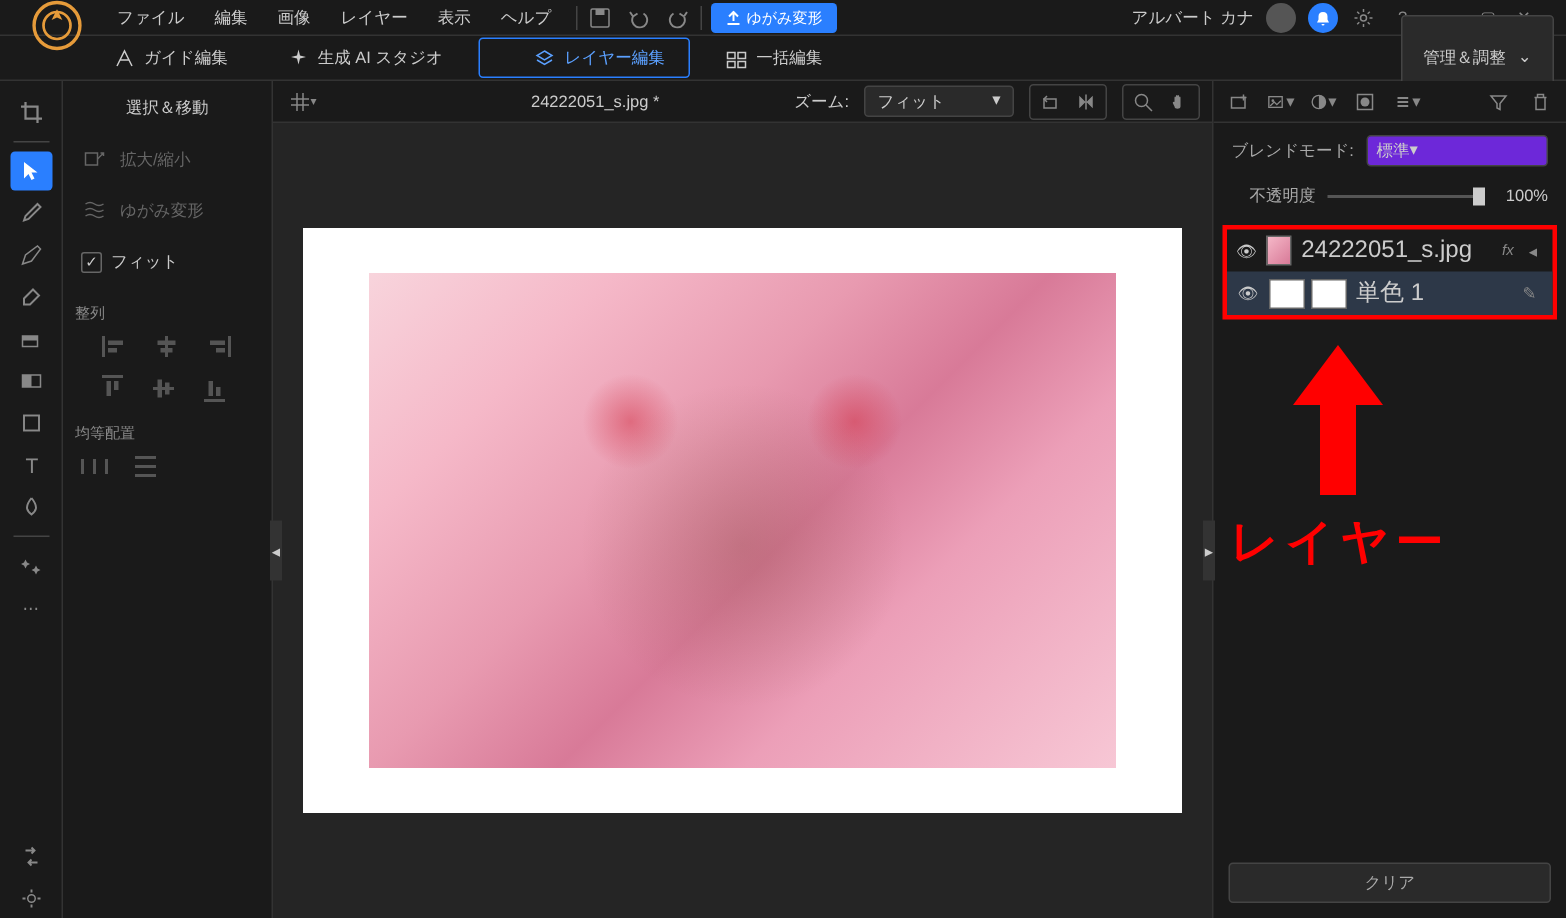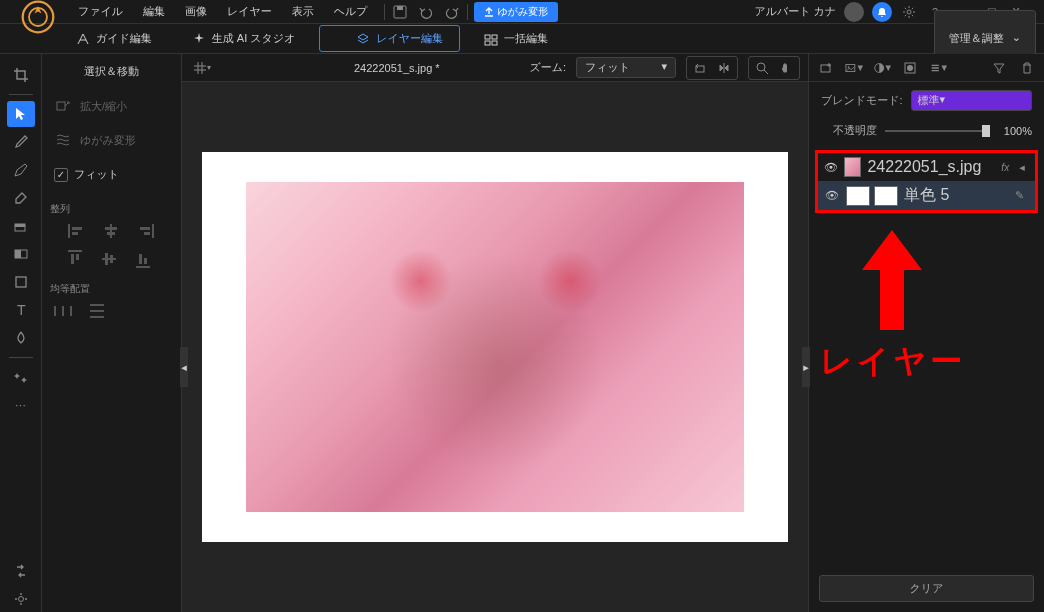--- a/index.html
+++ b/index.html
@@ -476,21 +476,21 @@
         <div class="eye">👁</div>
         <div class="thumb img"></div>
         <span class="layer-name">24222051_s.jpg</span>
         <span class="fx-label">fx</span>
         <span class="layer-icon">◂</span>
       </div>
       <div class="layer-row sel">
         <div class="eye">👁</div>
         <div class="thumb"></div>
         <div class="thumb" style="margin-left:-2px;"></div>
-        <span class="layer-name">単色 5</span>
+        <span class="layer-name">単色 1</span>
         <span class="layer-icon">✎</span>
       </div>
     </div>
 
     <div class="clear-btn">クリア</div>
   </div>
 </div>
 
 <svg class="annotation-arrow" viewBox="0 0 80 100">
   <path d="M40 0 L70 40 L52 40 L52 100 L28 100 L28 40 L10 40 Z" fill="#ff0000"></path>

